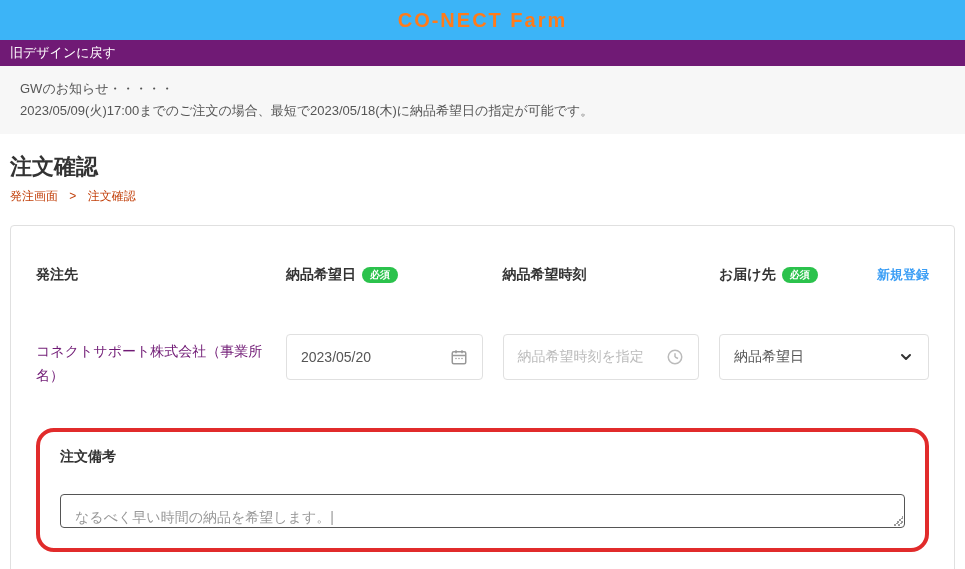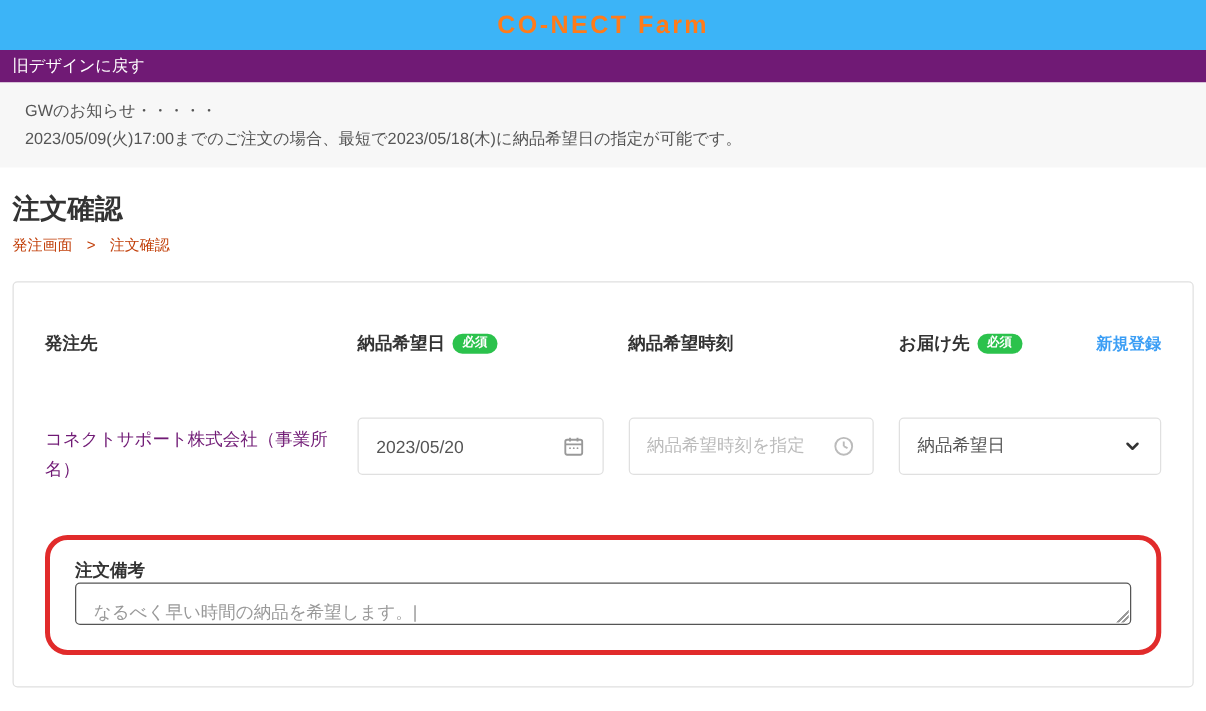--- a/index.html
+++ b/index.html
@@ -133,20 +133,21 @@
     .remarks-box {
       margin-top: 40px;
       border: 4px solid #e12b2b;
       border-radius: 18px;
       padding: 16px 20px 20px 20px;
     }
     .remarks-label {
       font-weight: 700;
       font-size: 14px;
       color: #333;
+      margin-bottom: 28px;
     }
     .remarks-input {
       width: 100%;
       border: 1px solid #555;
       border-radius: 4px;
       padding: 14px 14px;
       font-size: 14px;
       color: #999;
       resize: none;
       height: 34px;

